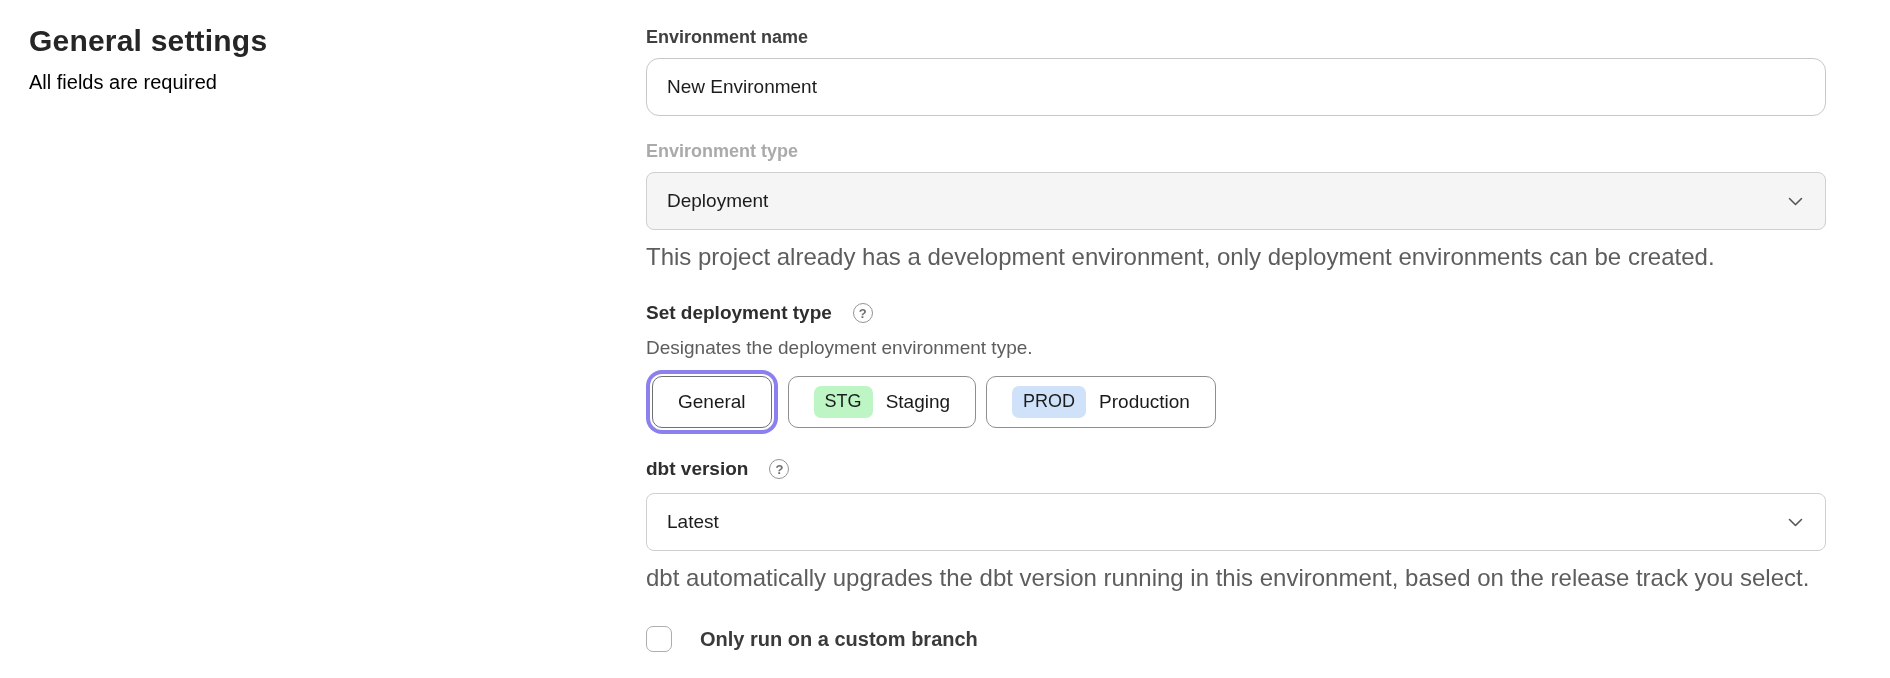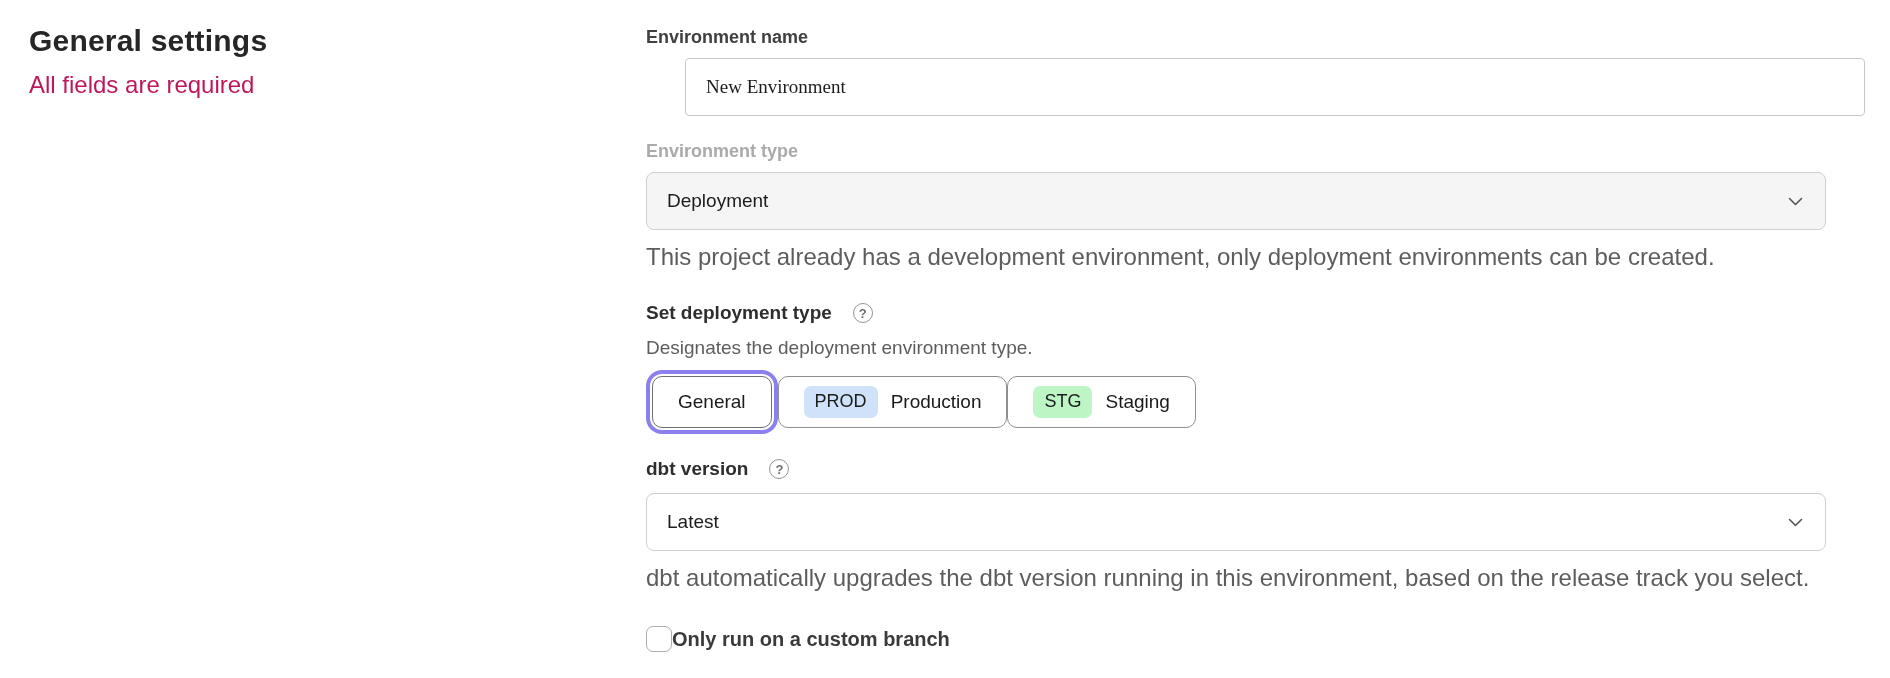--- a/index.html
+++ b/index.html
@@ -5,31 +5,31 @@
   * { margin:0; padding:0; box-sizing:border-box; }
   html,body { background:#ffffff; }
   body {
     width:1890px; height:678px; position:relative;
     font-family:"Liberation Sans", sans-serif;
     color:#1c1c1c;
     overflow:hidden;
   }
   .left-panel { position:absolute; left:29px; top:24px; }
   .page-title { font-size:30px; font-weight:700; color:#262626; letter-spacing:0.2px; }
-  .page-subtitle { margin-top:13px; font-size:24px; color:#be185d; }
+  .page-subtitle { margin-top:13px; font-size:20px; color:#000000; }
 
   .form { position:absolute; left:646px; top:27px; width:1180px; }
 
   .field-label { font-size:18px; font-weight:600; color:#404040; margin-bottom:10px; }
   .field-label.disabled { color:#aaaaaa; }
 
   .text-input {
-    width:100%; height:58px; border:1px solid #c8c8c8; border-radius:4px;
+    width:100%; height:58px; border:1px solid #c8c8c8; border-radius:13px;
     padding:0 20px; font-size:19px; color:#1c1c1c; background:#fff;
-    font-family:Liberation Serif, serif; outline:none; display:block;margin-left:39px;
+    font-family:Liberation Sans, sans-serif; outline:none; display:block;
   }
 
   .select {
     width:100%; height:58px; border:1px solid #cfcfcf; border-radius:8px;
     background:#fff; display:flex; align-items:center; justify-content:space-between;
     padding:0 22px 0 20px; font-size:19px; color:#1c1c1c; cursor:pointer;
   }
   .select.disabled { background:#f5f5f5; cursor:default;text-align:center; }
   .chevron { display:flex; align-items:center; }
 
@@ -40,40 +40,40 @@
     font-size:19px; font-weight:700; color:#2e2e2e;
   }
   .help-icon {
     width:20px; height:20px; border:1.5px solid #949494; border-radius:50%;
     color:#6f6f6f; font-size:13px; font-weight:700;
     display:inline-flex; align-items:center; justify-content:center;
     line-height:1; flex:0 0 auto;
   }
   .section-desc { font-size:19px; color:#5d5d5d; margin-top:13px; }
 
-  .type-buttons { display:flex; margin-top:17px; }
+  .type-buttons { display:flex; gap:10px; margin-top:17px; }
   .type-btn {
     height:52px; background:#ffffff; border:1px solid #8f8f8f; border-radius:10px;
     padding:0 25px; font-size:19px; color:#1a1a1a;
     display:inline-flex; align-items:center; gap:13px; cursor:pointer;
     font-family:"Liberation Sans", sans-serif;
   }
   .type-btn.selected {
     border-color:#707070;
     box-shadow:0 0 0 2px #ffffff, 0 0 0 6px #8b80ed;
     margin-left:6px; margin-right:6px;
   }
   .badge {
     border-radius:7px; padding:5px 11px; font-size:18px; font-weight:400;
     color:#1c1c1c; line-height:1.2;
   }
   .badge.green { background:#bdf5c4; }
   .badge.blue  { background:#cfe2fa; }
 
-  .checkbox-row { display:flex; align-items:center; gap:0; margin-top:33px; }
+  .checkbox-row { display:flex; align-items:center; gap:28px; margin-top:33px; }
   .checkbox {
     width:26px; height:26px; border:1.5px solid #adadad; border-radius:7px;
     background:#fff; cursor:pointer; flex:0 0 auto;
   }
   .checkbox-label { font-size:20px; font-weight:600; color:#3a3a3a; }
 </style>
 </head>
 <body>
 
 <div class="left-panel">
@@ -101,26 +101,26 @@
     <span>Set deployment type</span>
     <span class="help-icon">?</span>
   </div>
   <div class="section-desc">Designates the deployment environment type.</div>
 
   <div class="type-buttons">
     <button class="type-btn selected">
       <span>General</span>
     </button>
     <button class="type-btn">
+      <span class="badge green">STG</span>
+      <span>Staging</span>
+    </button>
+    <button class="type-btn">
       <span class="badge blue">PROD</span>
       <span>Production</span>
-    </button>
-    <button class="type-btn">
-      <span class="badge green">STG</span>
-      <span>Staging</span>
     </button>
   </div>
 
   <div class="section-label">
     <span>dbt version</span>
     <span class="help-icon">?</span>
   </div>
   <div class="select" style="margin-top:13px;">
     <span>Latest</span>
     <span class="chevron">

